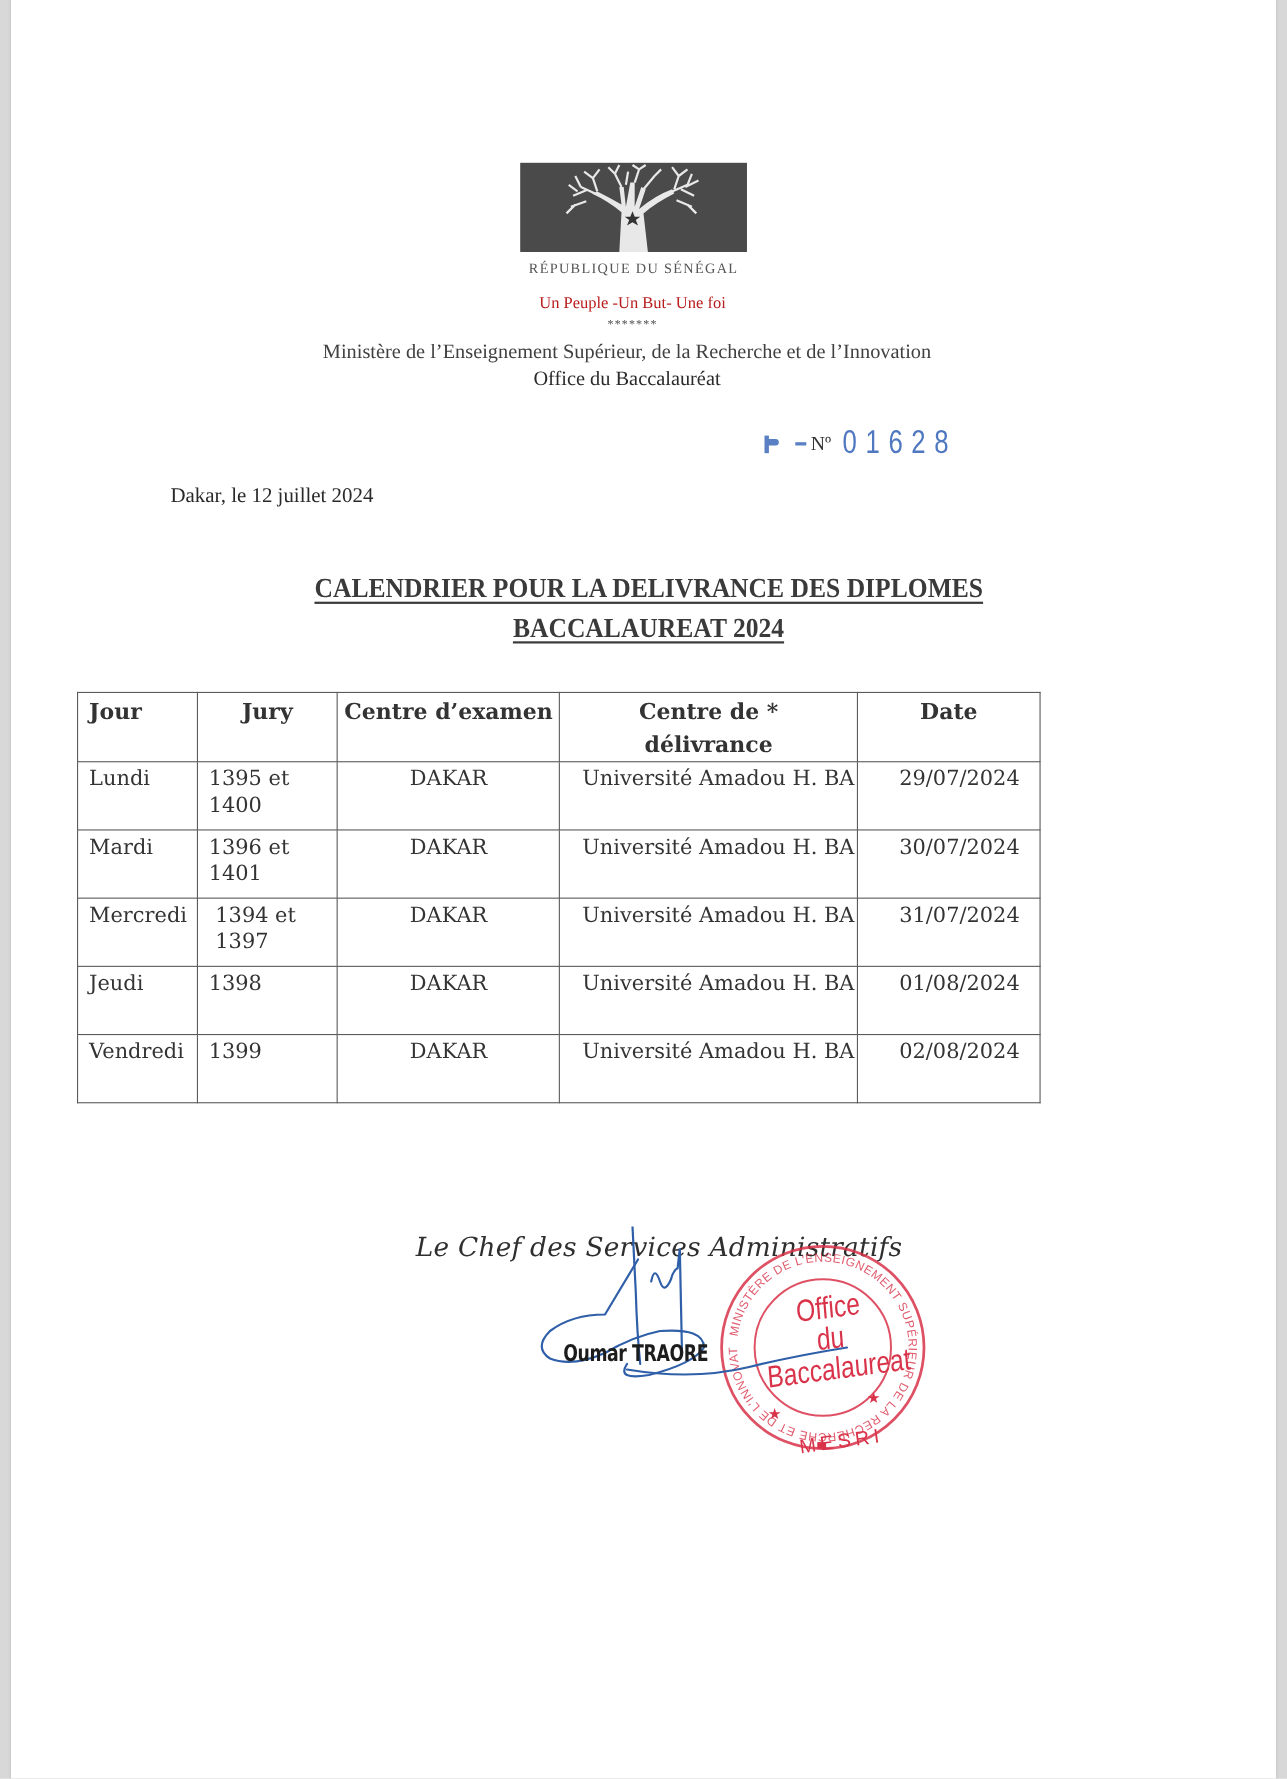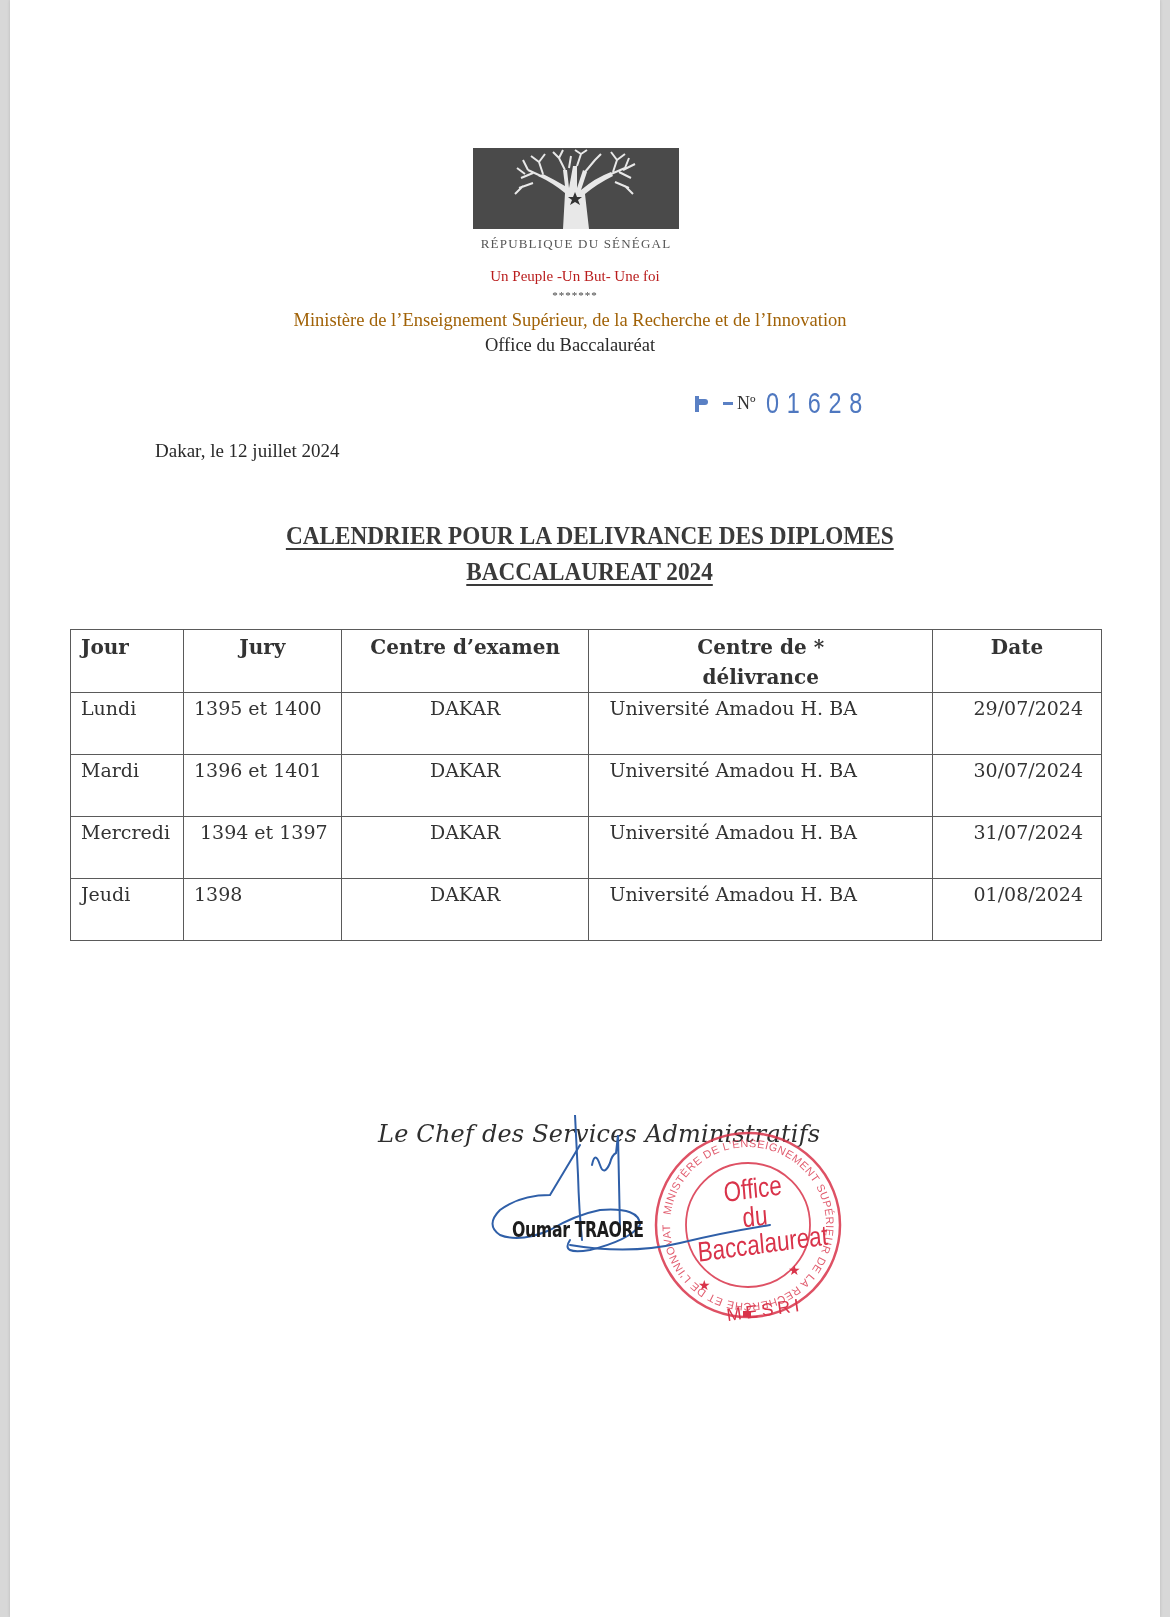--- a/index.html
+++ b/index.html
@@ -35,21 +35,21 @@
       left: 400px; top: 268px; width: 330px;
       text-align: center; font-size: 15px; color: #b91c1c;
     }
     .stars {
       left: 400px; top: 290px; width: 330px;
       text-align: center; font-size: 11px; letter-spacing: 1px; color: #444;
       line-height: 10px;
     }
     .ministry {
       left: 200px; top: 310px; width: 720px;
-      text-align: center; font-size: 18.5px; color: #a16207;
+      text-align: center; font-size: 18.5px; color: #404040;
     }
     .office {
       left: 300px; top: 335px; width: 520px;
       text-align: center; font-size: 18.5px; color: #2a2a2a;
     }
     .refno {
       left: 685px; top: 386px; height: 34px;
       display: flex; align-items: center; gap: 6px;
     }
     .refno .flag { width: 22px; height: 14px; position: relative; }
@@ -80,21 +80,21 @@
       line-height: 36px;
     }
     .title span {
       text-decoration: underline; text-decoration-thickness: 2px; text-underline-offset: 4px;
       display: inline-block; transform: scaleX(0.93);
     }
 
     
     table.cal {
       position: absolute; left: 60px; top: 629px;
-      width: 1032px; border-collapse: collapse;
+      width: 876px; border-collapse: collapse;
       font-family: "DejaVu Serif", "Liberation Serif", serif;
       color: #333;
     }
     table.cal th, table.cal td {
       border: 1.5px solid #5a5a5a;
       vertical-align: top;
       font-size: 19px;
     }
     table.cal th {
       font-weight: bold; font-size: 20px; height: 63px;
@@ -218,20 +218,27 @@
         <td class="c-centre">DAKAR</td>
         <td class="c-deliv">Université Amadou H. BA</td>
         <td class="c-date">31/07/2024</td>
       </tr>
       <tr>
         <td class="c-jour">Jeudi</td>
         <td class="c-jury">1398</td>
         <td class="c-centre">DAKAR</td>
         <td class="c-deliv">Université Amadou H. BA</td>
         <td class="c-date">01/08/2024</td>
+      </tr>
+      <tr>
+        <td class="c-jour">Vendredi</td>
+        <td class="c-jury">1399</td>
+        <td class="c-centre">DAKAR</td>
+        <td class="c-deliv">Université Amadou H. BA</td>
+        <td class="c-date">02/08/2024</td>
       </tr>
     </tbody>
   </table>
 
   <div class="abs sig-title">Le Chef des Services Administratifs</div>
 
   <svg class="abs stamp" width="200" height="200" viewBox="0 0 200 200">
     <g fill="none" stroke="#d9334a" opacity="0.85">
       <circle cx="100" cy="100" r="92" stroke-width="2.5"></circle>
       <circle cx="100" cy="100" r="62" stroke-width="1.8"></circle>

